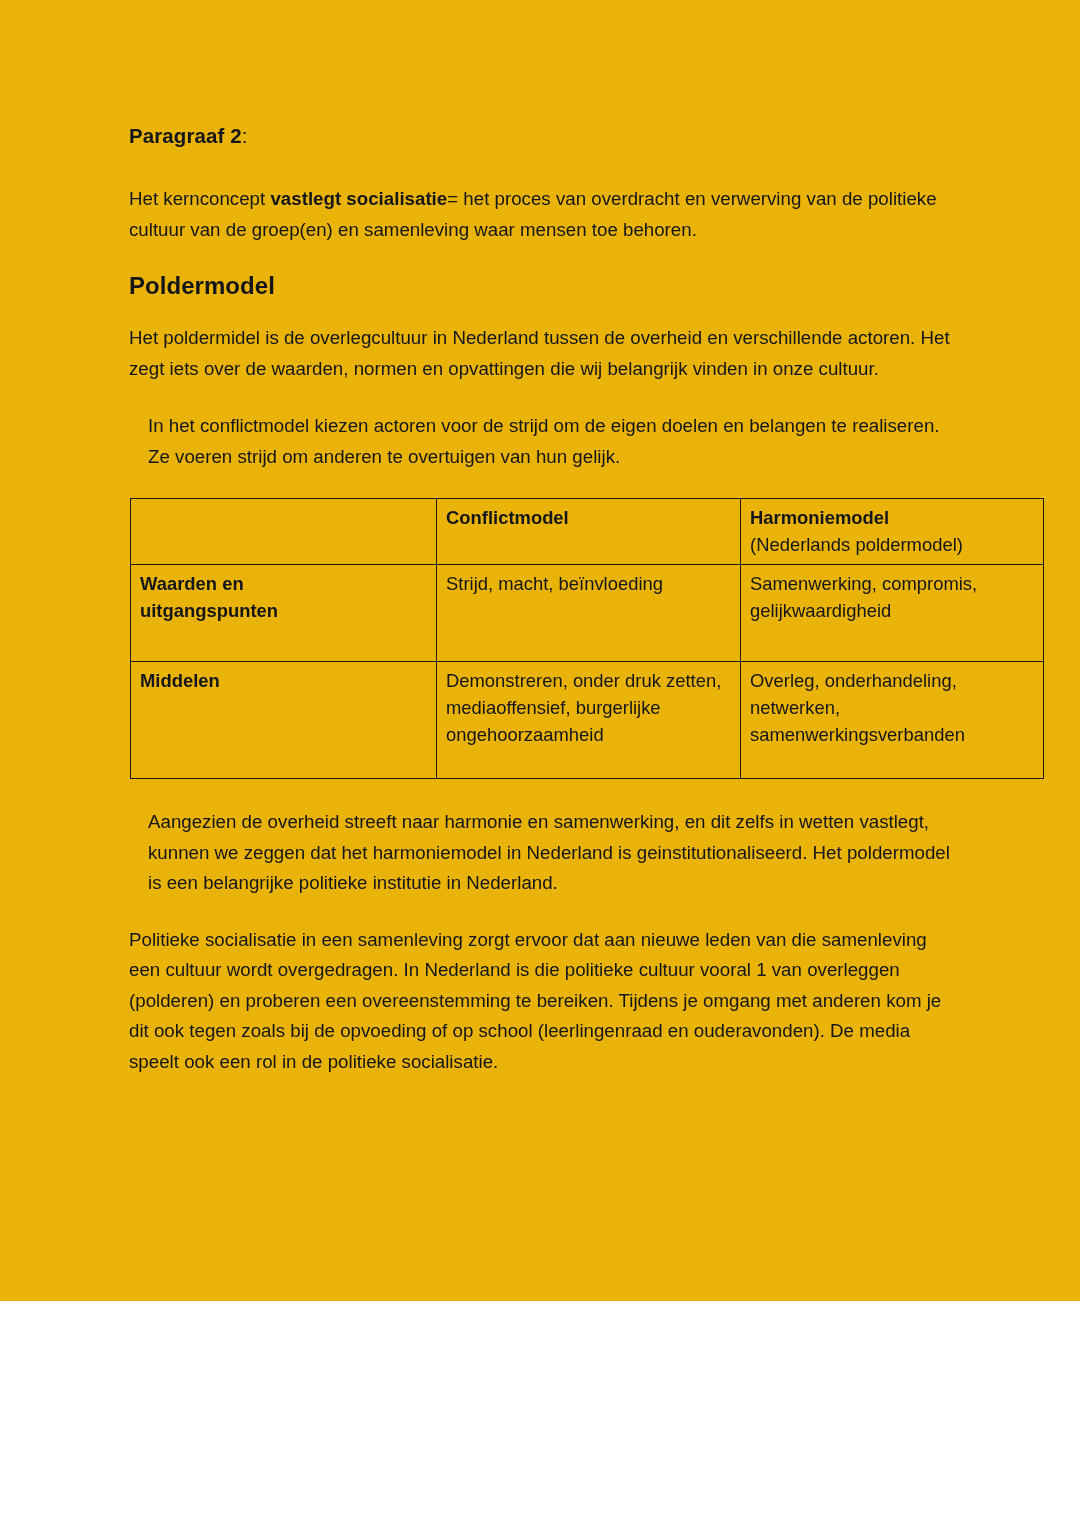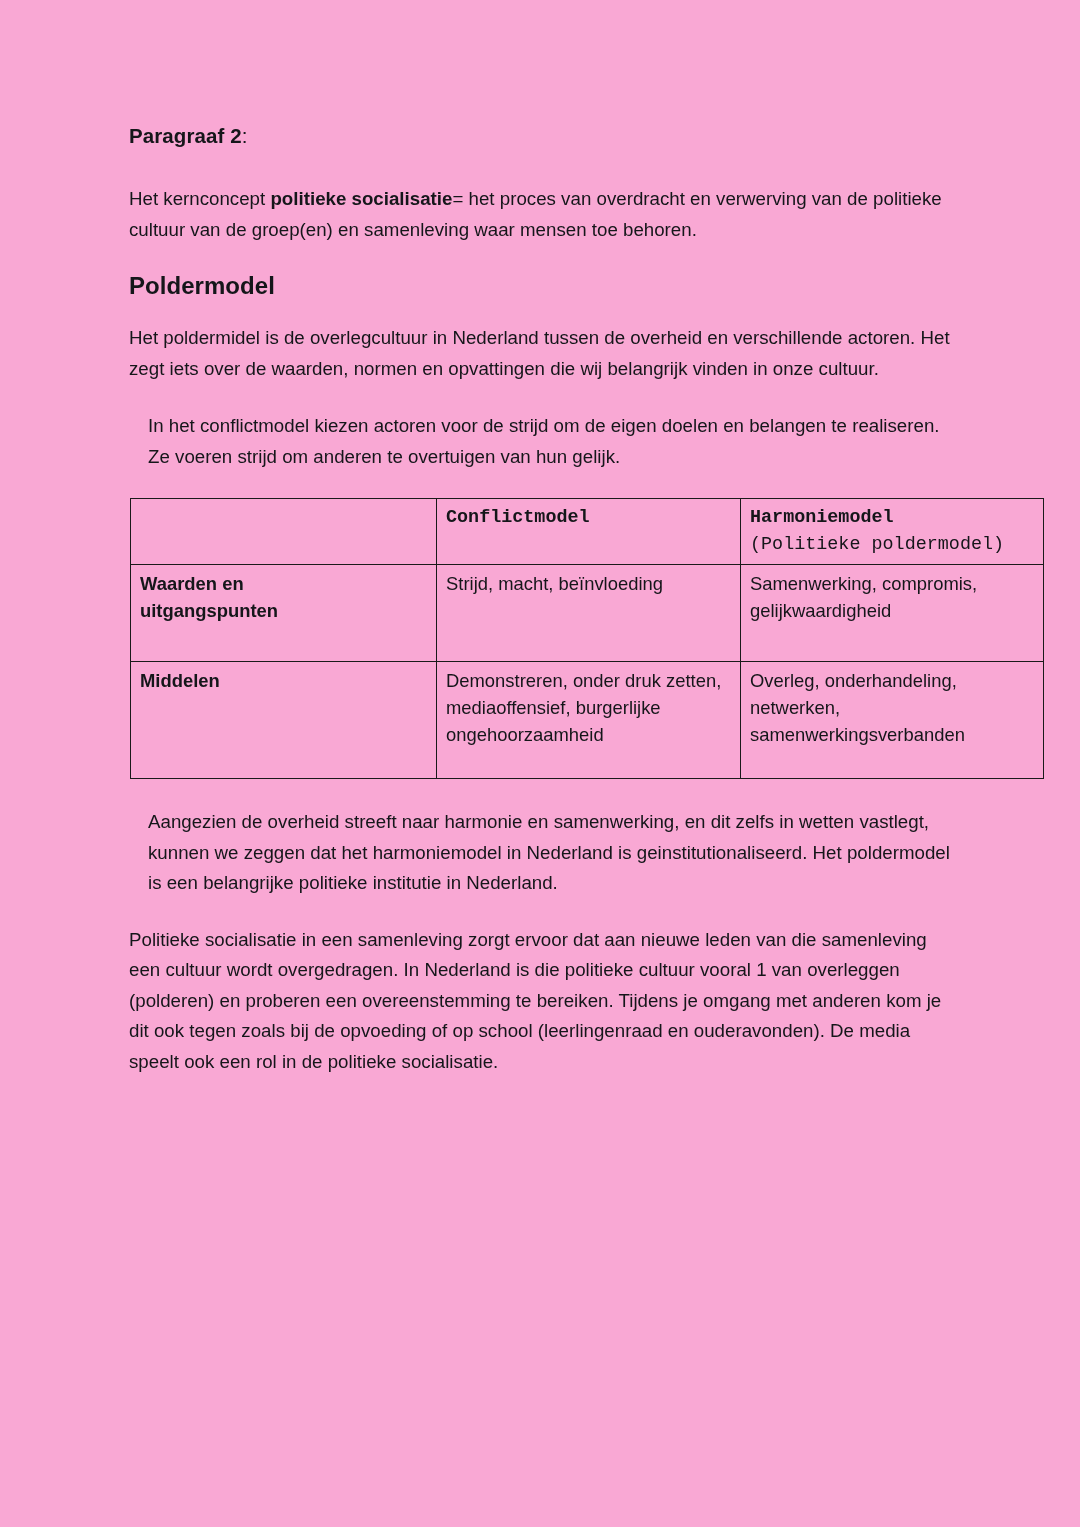--- a/index.html
+++ b/index.html
@@ -11,22 +11,22 @@
   body {
     width: 1080px;
     height: 1527px;
     font-family: "Liberation Sans", sans-serif;
     color: #15161a;
     -webkit-font-smoothing: antialiased;
   }
   .page {
     position: relative;
     width: 1080px;
-    height: 1527px;
-    background: #f9a8d4;
+    height: 1301px;
+    background: #eab308;
     box-sizing: border-box;
     padding: 122px 130px 4px 129px;
   }
   .doc-title {
     font-size: 20.5px;
     line-height: 28px;
     font-weight: 400;
     margin: 0 0 34px 0;
     letter-spacing: 0.1px;
   }
@@ -72,48 +72,48 @@
     letter-spacing: 0.01px;
   }
   table.model-table td.rowhead {
     font-weight: 700;
   }
   table.model-table td.c1 { width: 287px; }
   table.model-table td.c2 { width: 285px; }
   table.model-table td.c3 { width: 284px; }
   .cell-line { display: block; }
   .cell-line.bold { font-weight: 700; }
-  tr.r-head td { height: 52px; font-family: Liberation Mono, monospace; }
+  tr.r-head td { height: 52px; }
   tr.r-doelen td { height: 54px; }
   tr.r-waarden td { height: 85px; }
   tr.r-middelen td { height: 105px; }
 </style>
 </head>
 <body>
 
 <div class="page">
 
   <h1 class="doc-title"><span class="strong">Paragraaf 2</span><span>:</span></h1>
 
-  <p class="body-text"><span>Het kernconcept </span><b>politieke socialisatie</b><span>= het proces van overdracht en verwerving van de politieke cultuur van de groep(en) en samenleving waar mensen toe behoren.</span></p>
+  <p class="body-text"><span>Het kernconcept </span><b>vastlegt socialisatie</b><span>= het proces van overdracht en verwerving van de politieke cultuur van de groep(en) en samenleving waar mensen toe behoren.</span></p>
 
   <h2 class="section-heading">Poldermodel</h2>
 
   <p class="body-text">Het poldermidel is de overlegcultuur in Nederland tussen de overheid en verschillende actoren. Het zegt iets over de waarden, normen en opvattingen die wij belangrijk vinden in onze cultuur.</p>
 
   <p class="body-text tight">In het conflictmodel kiezen actoren voor de strijd om de eigen doelen en belangen te realiseren. Ze voeren strijd om anderen te overtuigen van hun gelijk.</p>
 
   <table class="model-table">
     <tbody>
       <tr class="r-head">
         <td class="c1"></td>
         <td class="c2 rowhead">Conflictmodel</td>
         <td class="c3">
             <span class="cell-line bold">Harmoniemodel</span>
-            <span class="cell-line">(Politieke poldermodel)</span>
+            <span class="cell-line">(Nederlands poldermodel)</span>
           </td>
       </tr>
       <tr class="r-waarden">
         <td class="c1 rowhead">
             <span class="cell-line">Waarden en</span>
             <span class="cell-line">uitgangspunten</span>
           </td>
         <td class="c2">Strijd, macht, beïnvloeding</td>
         <td class="c3">Samenwerking, compromis, gelijkwaardigheid</td>
       </tr>

